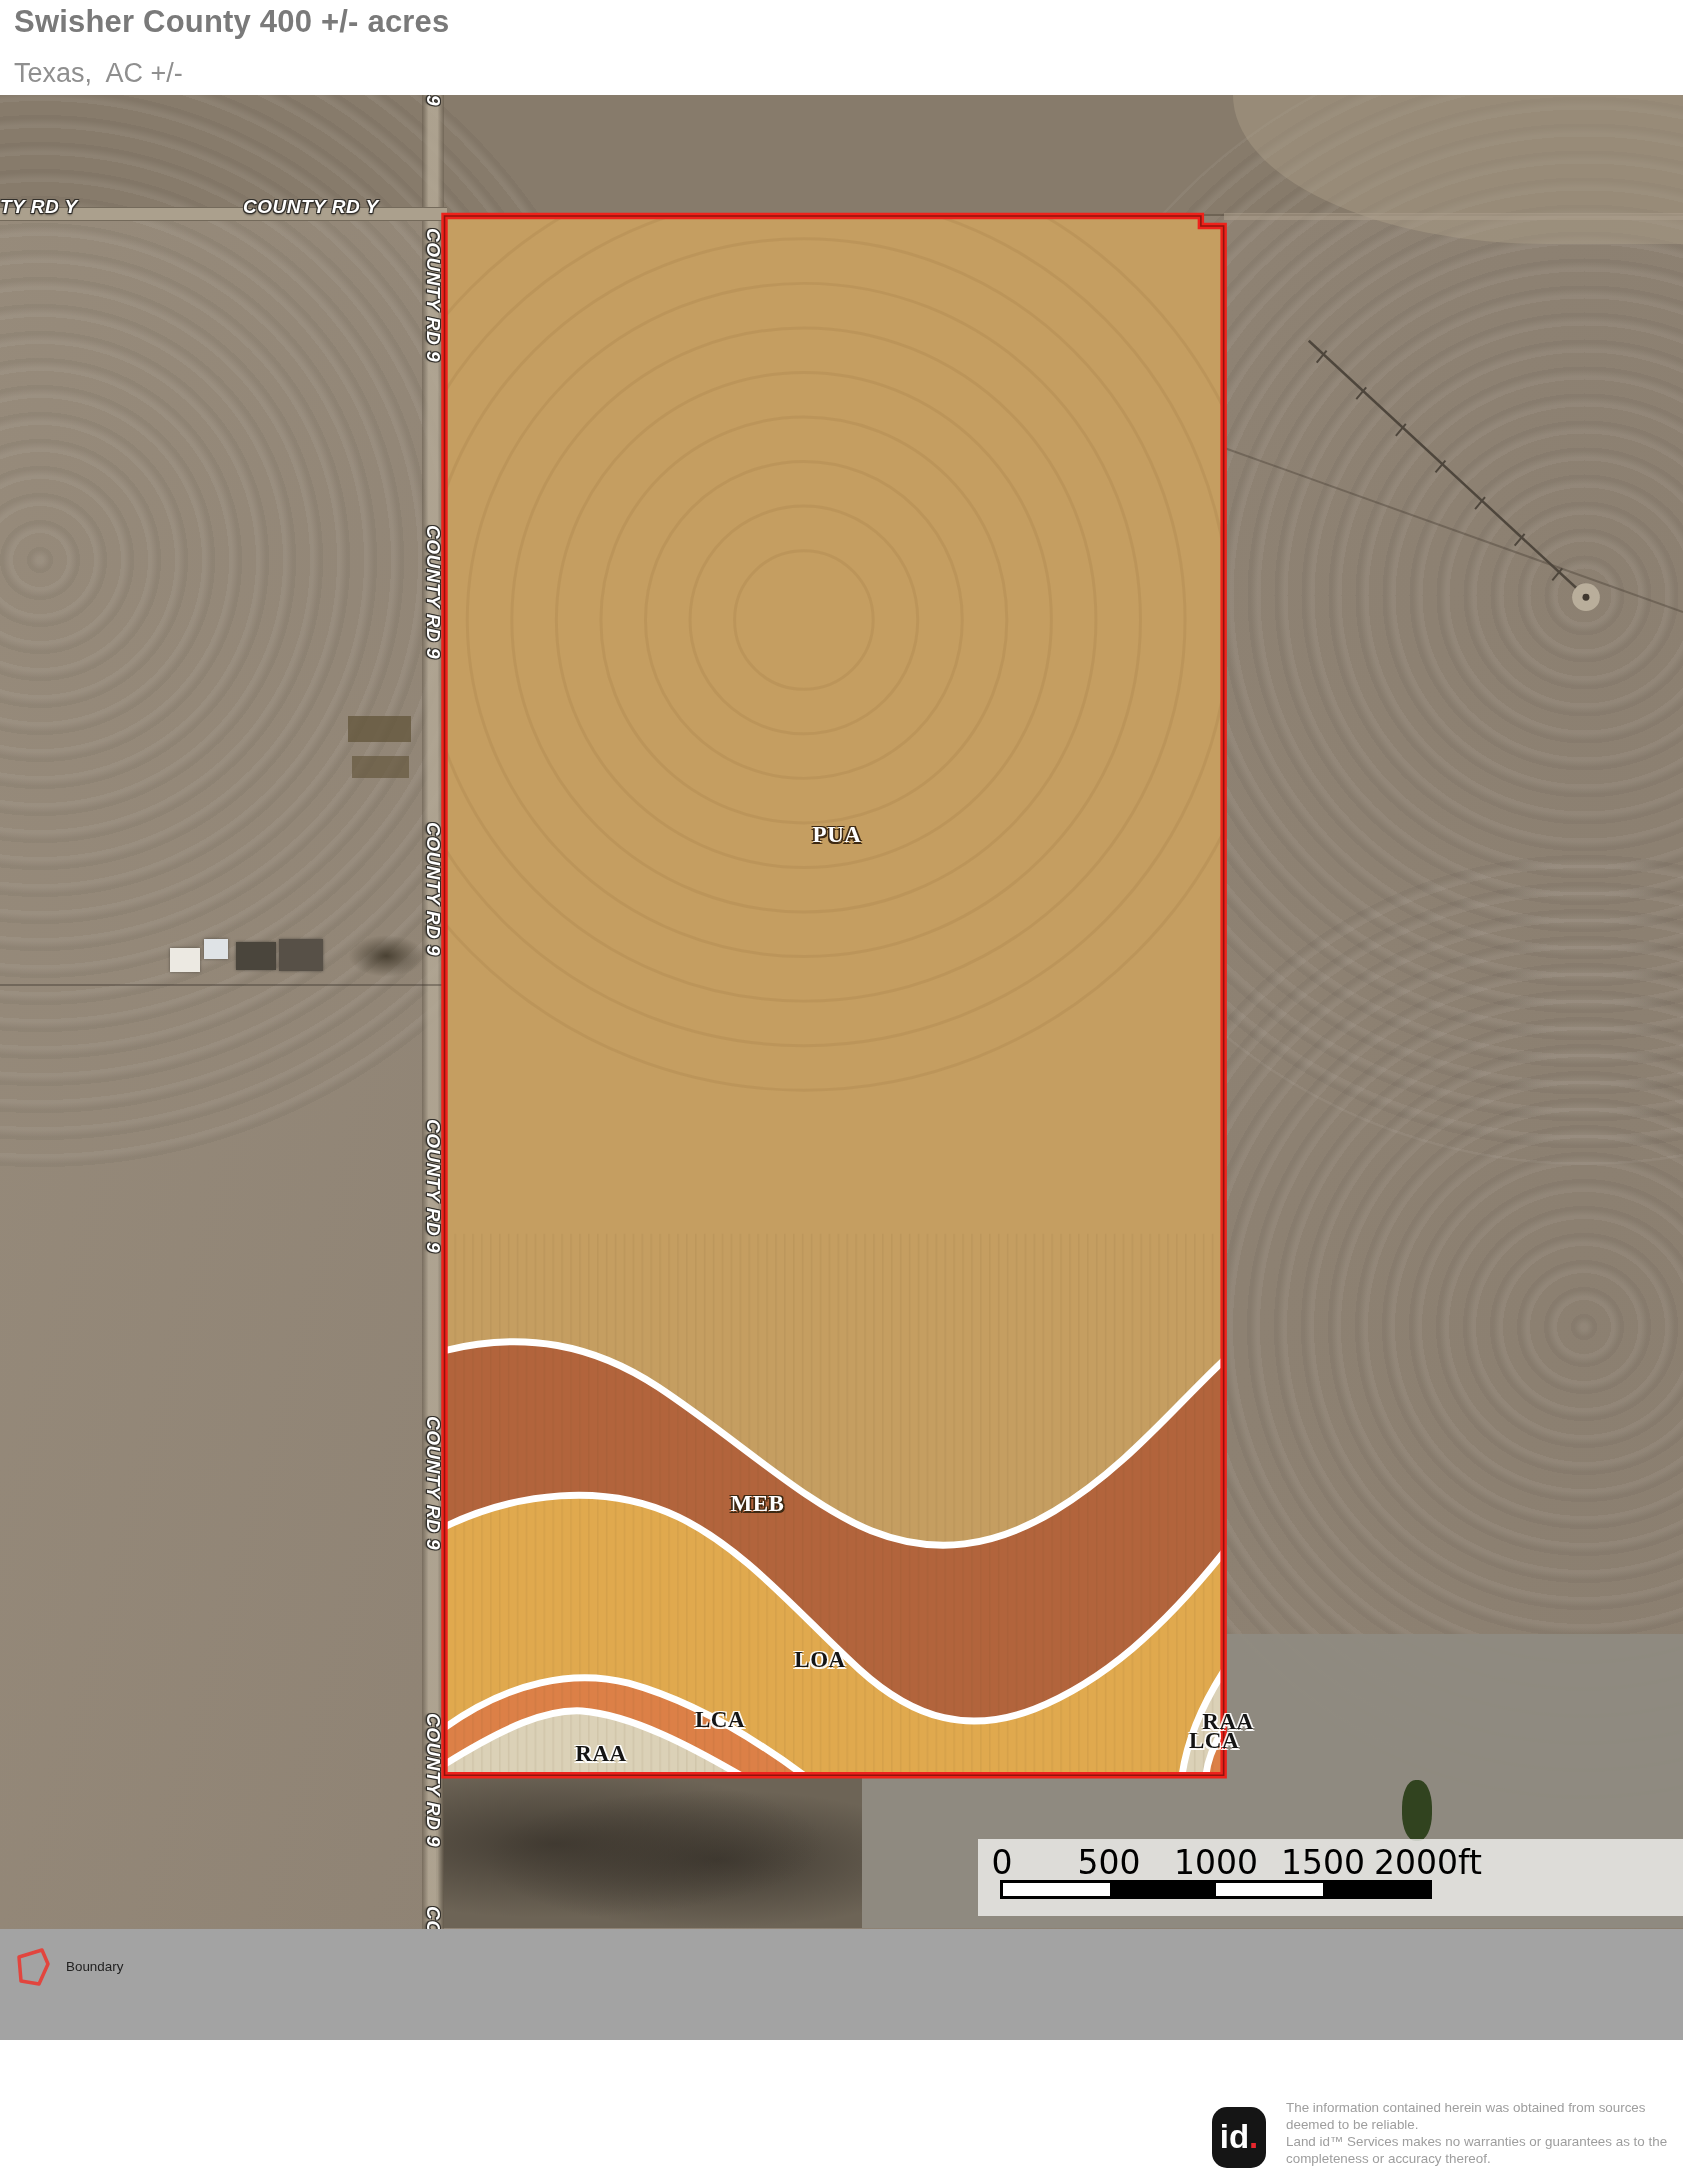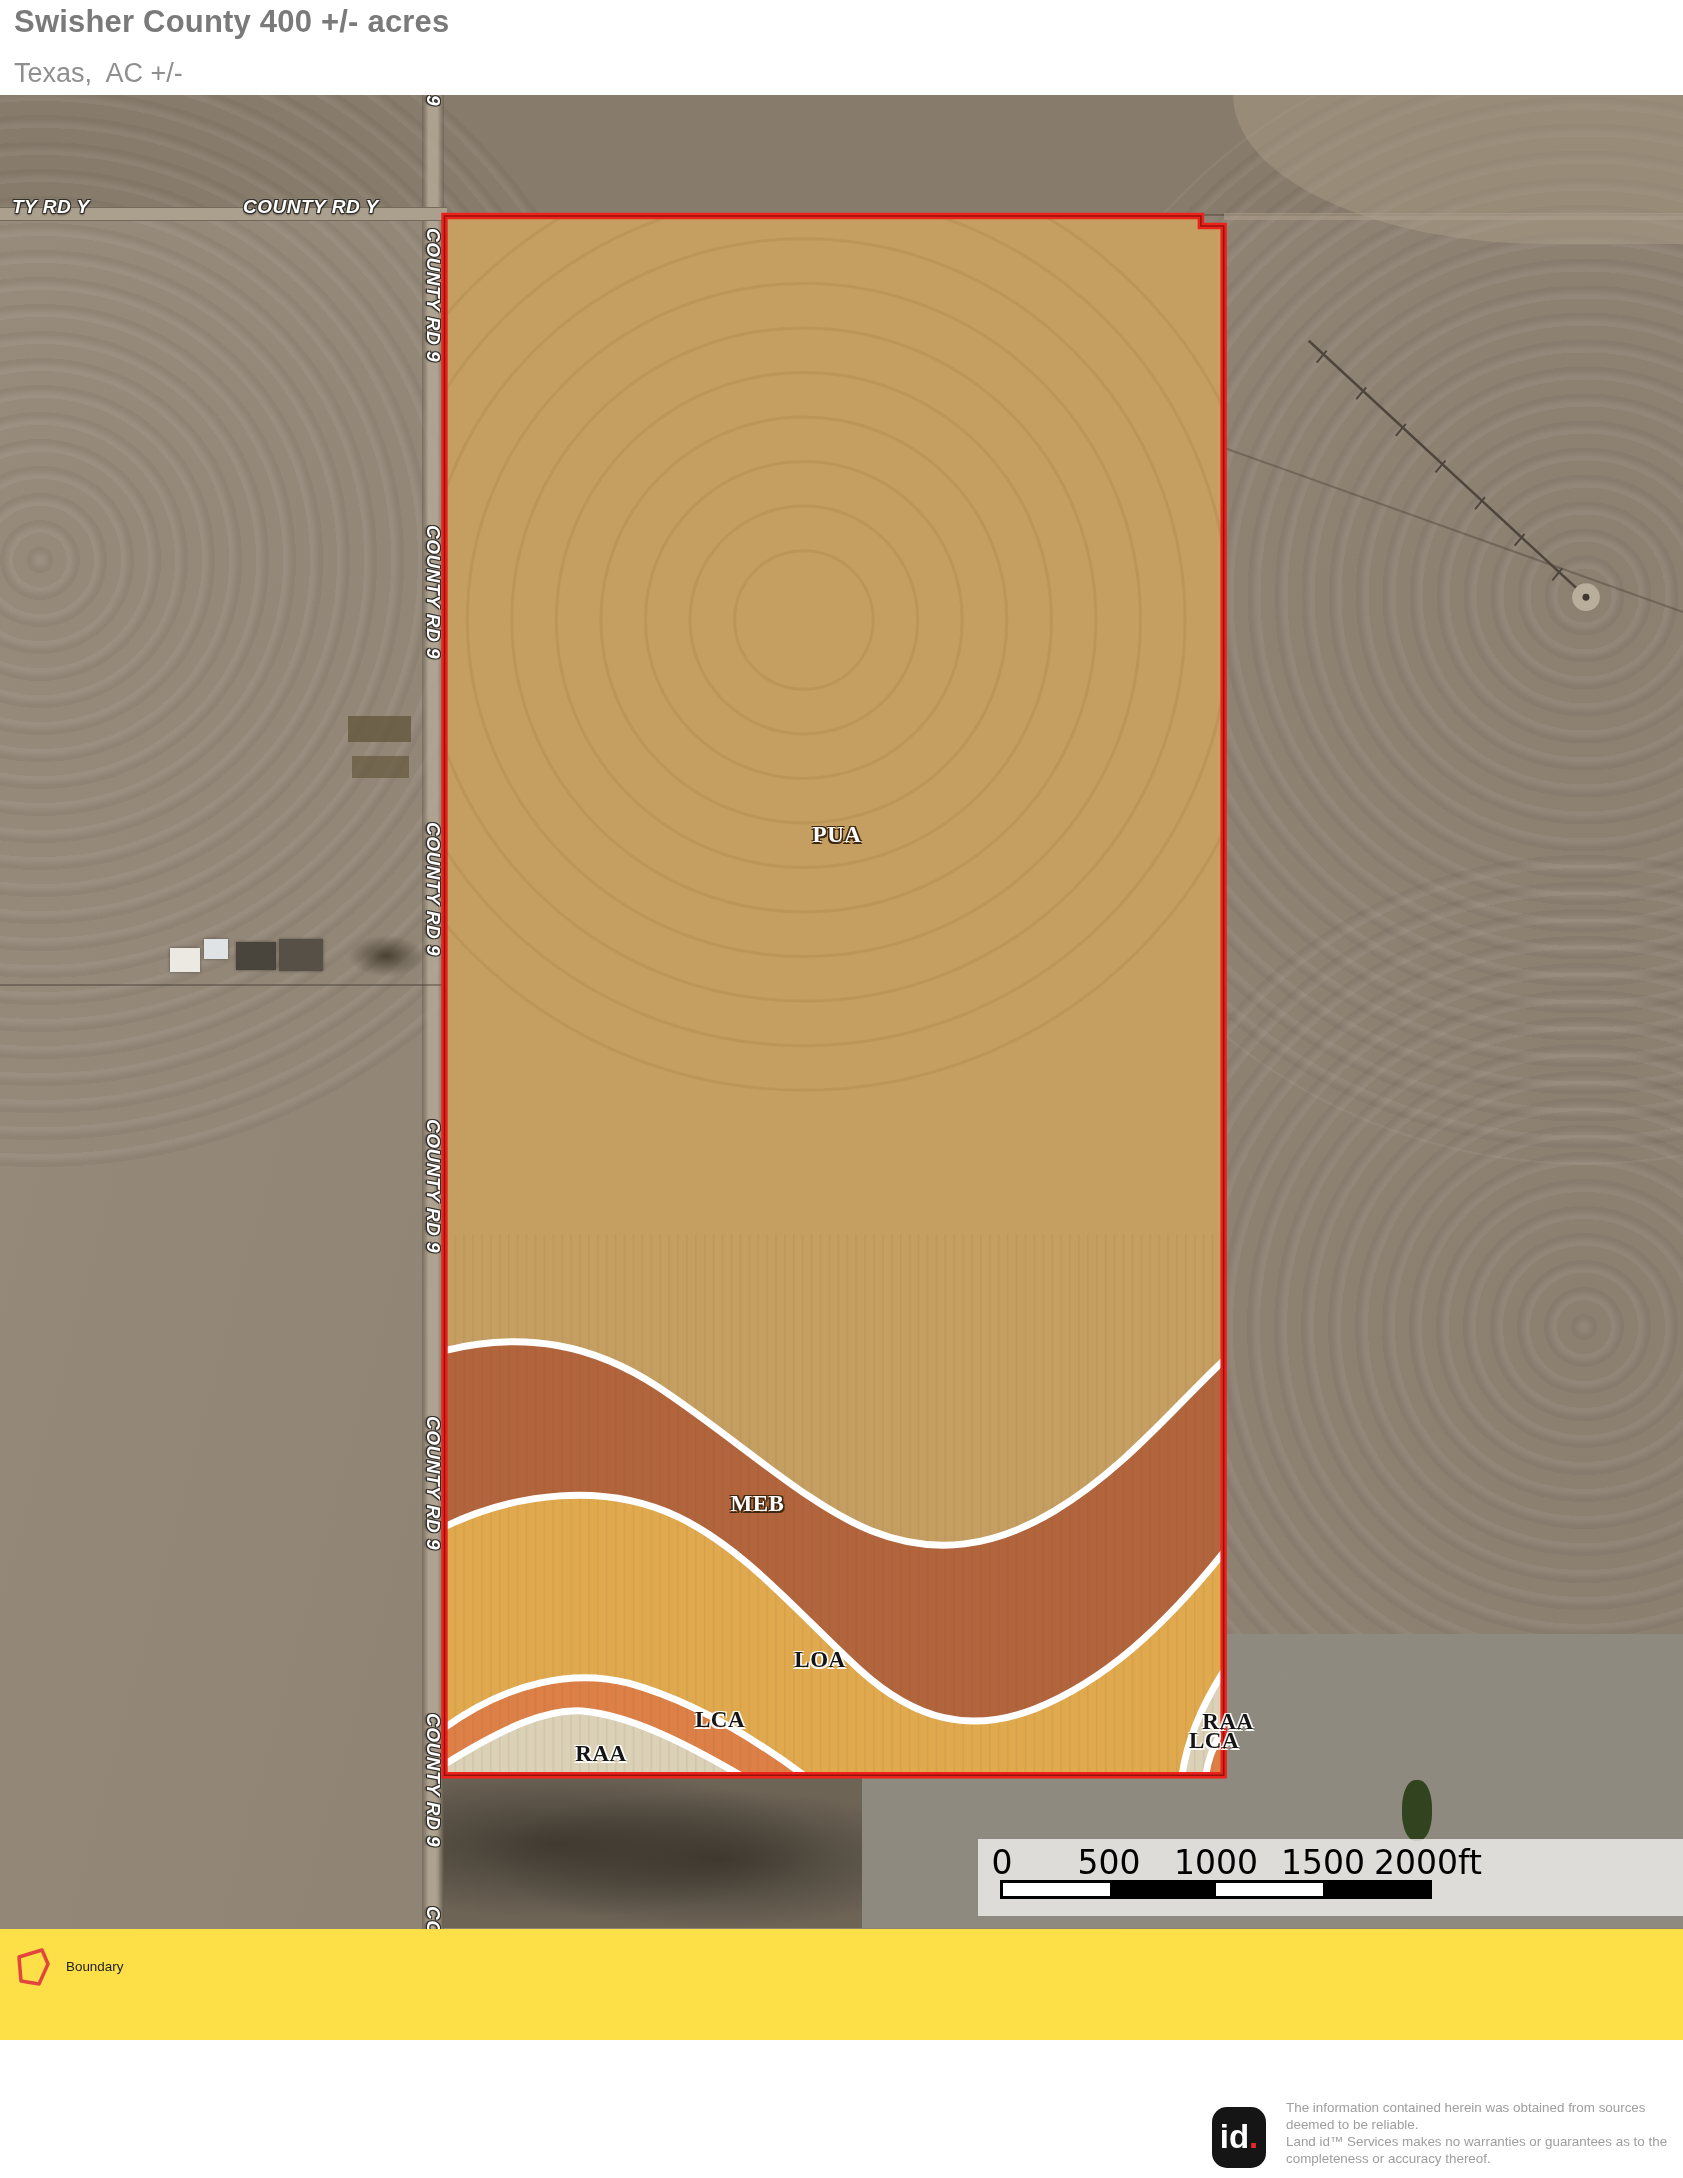--- a/index.html
+++ b/index.html
@@ -50,21 +50,21 @@
   
   #scalebar{left:978px;top:1744px;width:705px;height:77px;background:rgba(240,240,237,.8);z-index:40;}
   .tick{position:absolute;top:4px;transform:translateX(-50%);font-family:"DejaVu Sans",sans-serif;
        font-size:33px;color:#000;}
   #bar{position:absolute;left:22px;top:41px;width:432px;height:19px;border:3px solid #000;
        box-sizing:border-box;display:flex;}
   #bar div{flex:1;}
   .seg-w{background:#fff;} .seg-b{background:#000;}
 
   
-  #legend{left:0;top:1929px;width:1683px;height:111px;background:#fde047;}
+  #legend{left:0;top:1929px;width:1683px;height:111px;background:#a3a3a3;}
   #legend-label{left:66px;top:30px;font-size:13.4px;color:#222;}
 
   
   #footer-logo{left:1212px;top:2107px;width:54px;height:61px;background:#151515;border-radius:15px;
        color:#fff;font-weight:bold;font-size:33px;text-align:center;line-height:59px;z-index:5;}
   #footer-logo .dot{color:#e8262d;}
   #footer-text{left:1286px;top:2099px;width:406px;font-size:13.4px;line-height:17px;color:#9e9e9e;}
   svg{position:absolute;left:0;top:0;}
 </style>
 </head>
@@ -166,21 +166,21 @@
         <path d="M1236,1650 C1226,1666 1220,1681 1218,1697"></path>
       </g>
     </g>
 
     <g>
       <path d="M449,122 L1213,122 L1213,132 L1236,132 L1236,1697 L449,1697 Z" fill="none" stroke="#ee221b" stroke-width="6.5"></path>
       <path d="M449,122 L1213,122 L1213,132 L1236,132 L1236,1697 L449,1697 Z" fill="none" stroke="#8f140d" stroke-width="1.6"></path>
     </g>
   </svg>
 
-  <div class="abs rdlab" style="left:12px;top:101px;text-align:center;">TY RD Y</div>
+  <div class="abs rdlab" style="left:0;top:101px;text-align:center;">TY RD Y</div>
   <div class="abs rdlab" style="left:243px;top:101px;">COUNTY RD Y</div>
   <div class="abs rdlab rdlab-v" style="top:0px;">9</div>
   <div class="abs rdlab rdlab-v" style="top:133px;">COUNTY RD 9</div>
   <div class="abs rdlab rdlab-v" style="top:430px;">COUNTY RD 9</div>
   <div class="abs rdlab rdlab-v" style="top:727px;">COUNTY RD 9</div>
   <div class="abs rdlab rdlab-v" style="top:1024px;">COUNTY RD 9</div>
   <div class="abs rdlab rdlab-v" style="top:1321px;">COUNTY RD 9</div>
   <div class="abs rdlab rdlab-v" style="top:1618px;">COUNTY RD 9</div>
   <div class="abs rdlab rdlab-v" style="top:1811px;">COUNTY RD 9</div>
 

